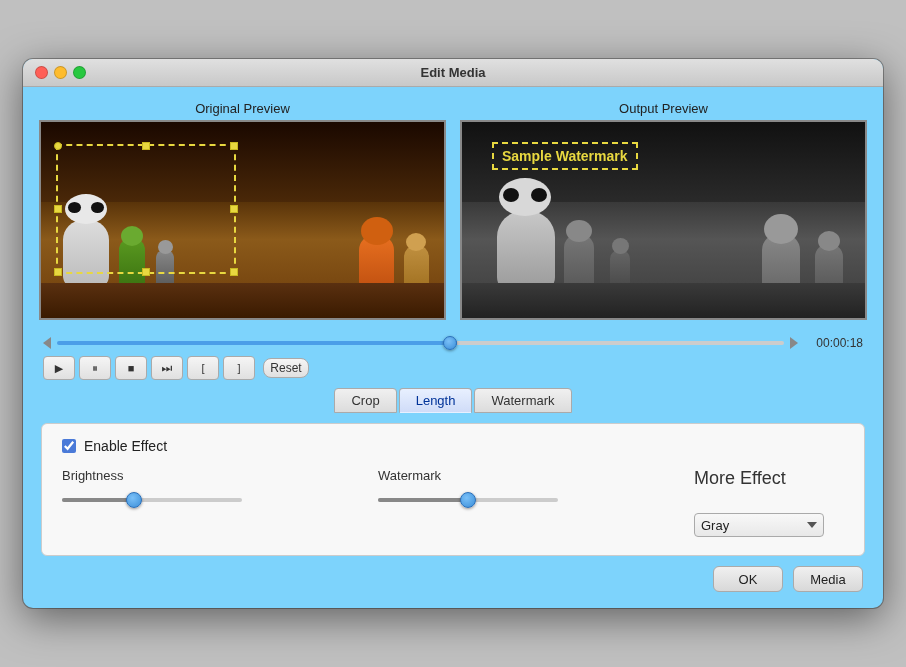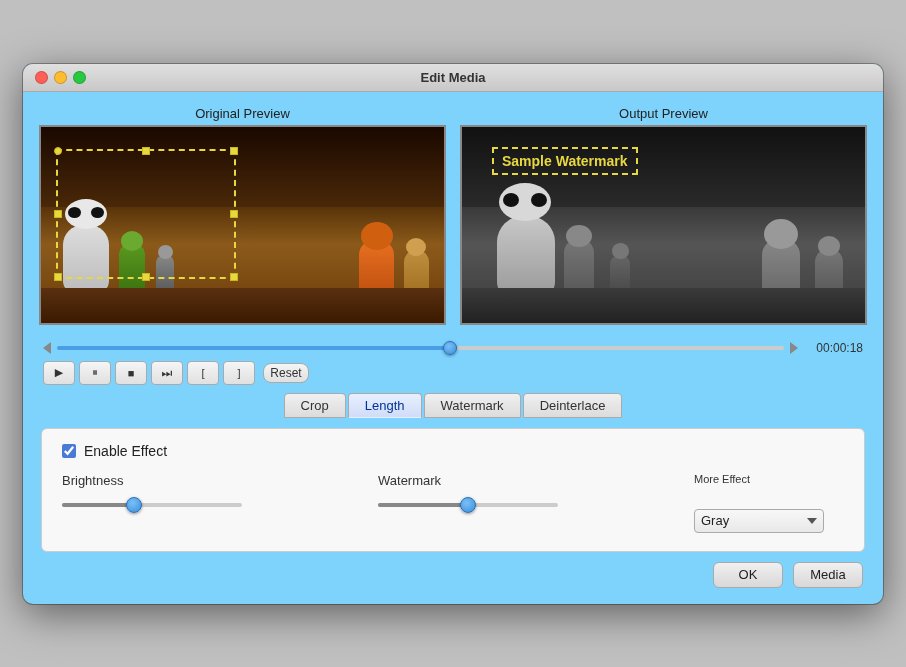--- a/index.html
+++ b/index.html
@@ -371,21 +371,21 @@
       cursor: pointer;
     }
 
     .more-effect-group {
       display: flex;
       flex-direction: column;
       min-width: 150px;
     }
 
     .more-effect-label {
-      font-size: 11px;
+      font-size: 18px;
       color: #333;
       margin-bottom: 24px;
     }
 
     .dropdown {
       display: flex;
       align-items: center;
       width: 130px;
       height: 24px;
       background: linear-gradient(to bottom, #f8f8f8, #e8e8e8);
@@ -604,23 +604,20 @@
     <div class="tabs-container">
       <div class="tab">
         <span>Crop</span>
       </div>
       <div class="tab active">
         <span>Length</span>
       </div>
       <div class="tab">
         <span>Watermark</span>
       </div>
-      <div class="tab">
-        <span>Deinterlace</span>
-      </div>
     </div>
 
     <div class="effect-panel">
 
       <div class="enable-row">
         <input type="checkbox" class="checkbox-enable" checked="" style="">
         <span class="enable-label">Enable Effect</span>
       </div>
 
       <div class="sliders-row">

